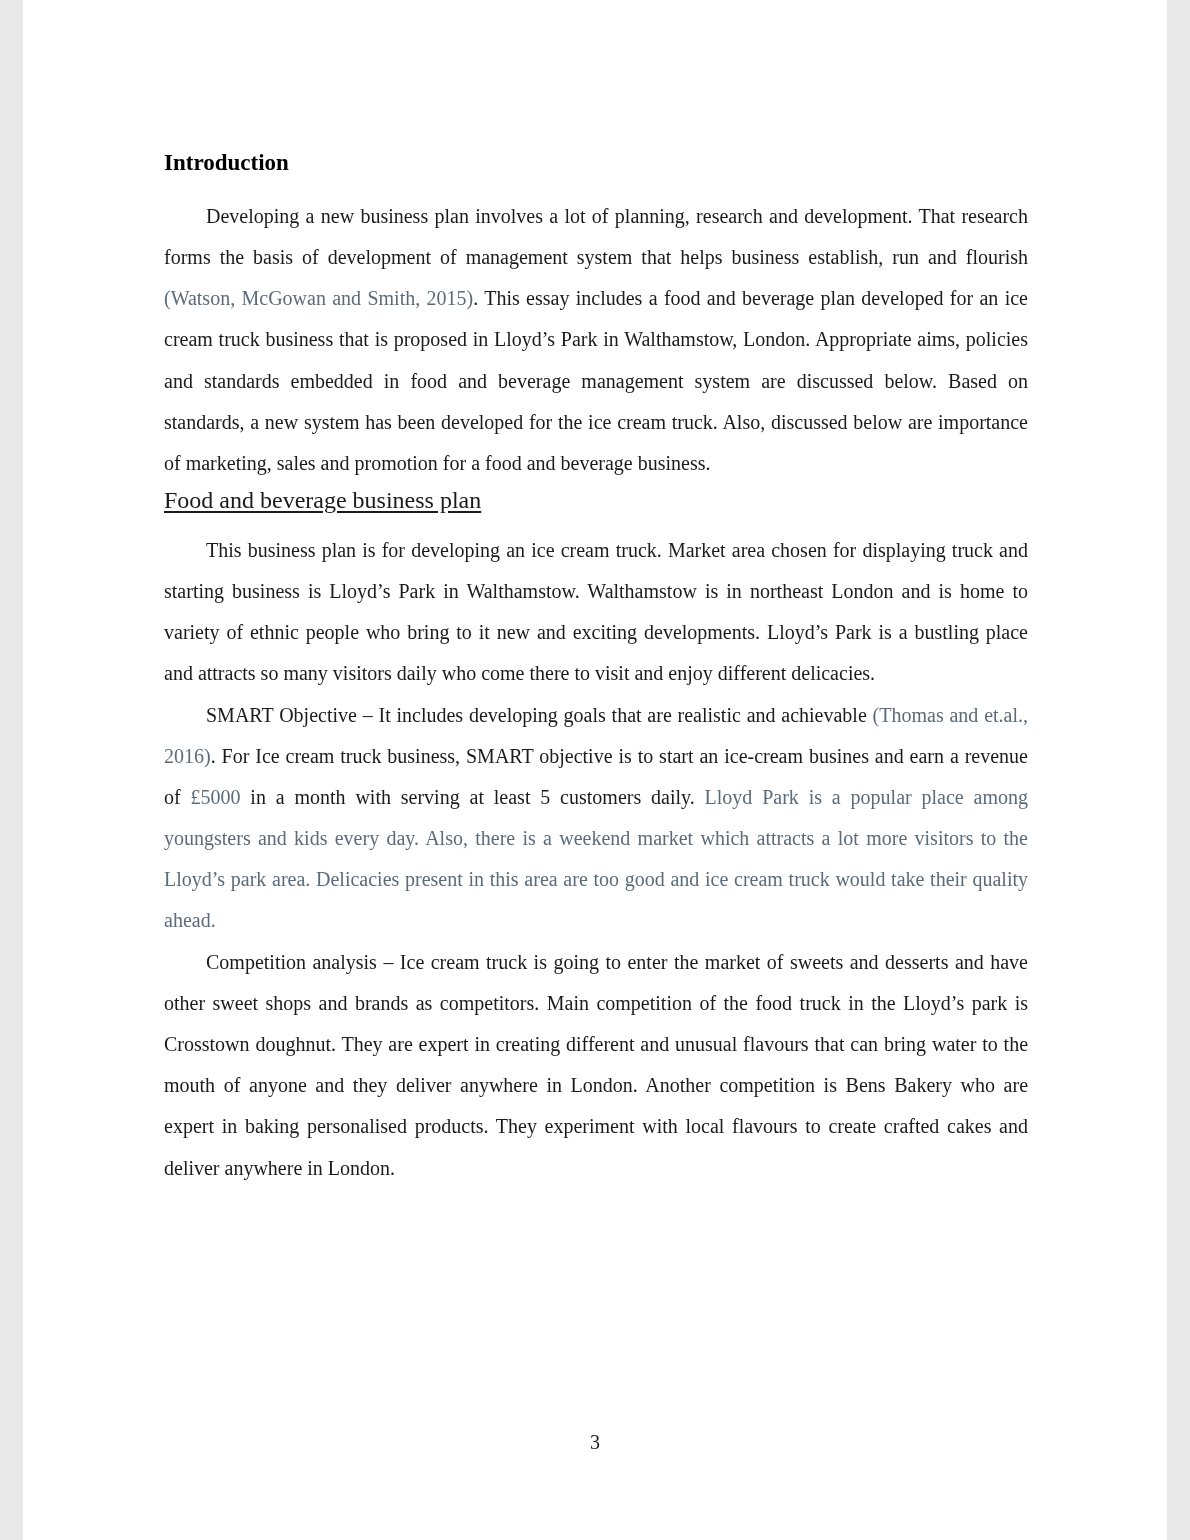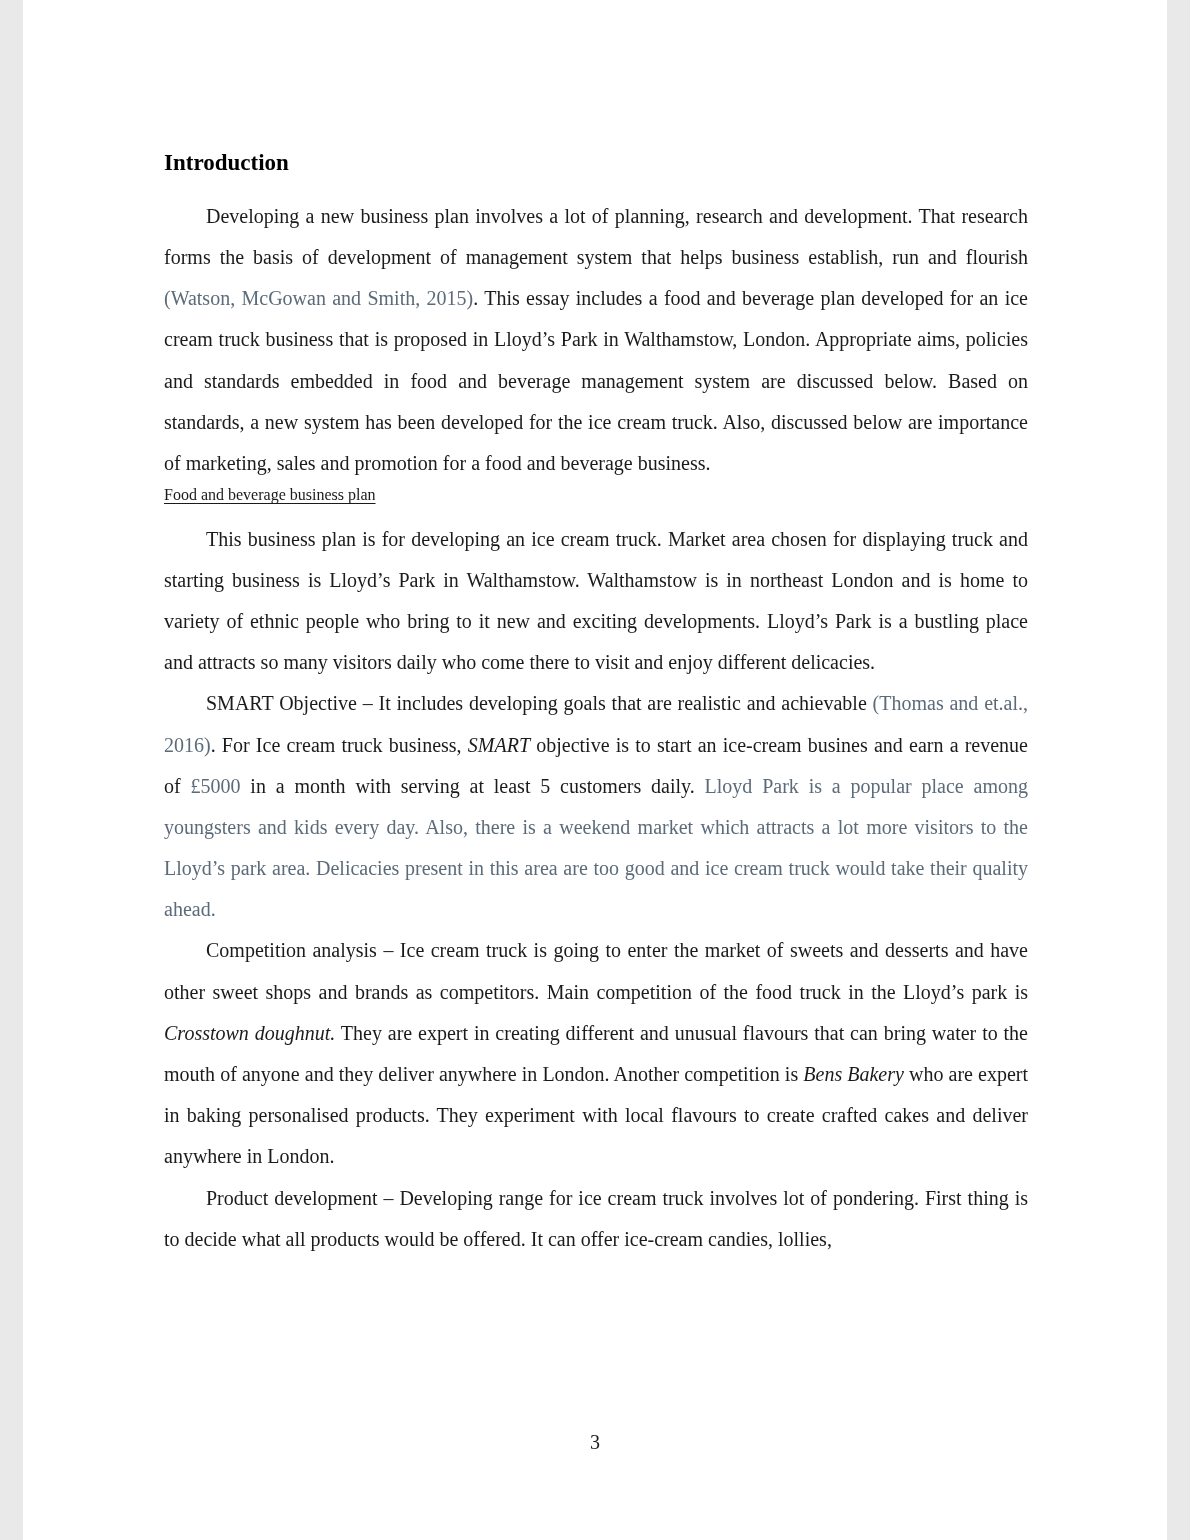--- a/index.html
+++ b/index.html
@@ -25,36 +25,36 @@
     font-weight: bold;
     color: #000000;
     line-height: 1.3;
     margin-bottom: 18px;
   }
   .heading.later {
     margin-top: 30px;
     margin-bottom: 24px;
   }
   .subheading {
-    font-size: 16px;
+    font-size: 24px;
     color: #1b1b1b;
     text-decoration: underline;
     text-underline-offset: 3px;
     line-height: 1.4;
     margin-bottom: 12px;
   }
   p.para {
     font-size: 20px;
     line-height: 2.06;
     text-align: justify;
     text-indent: 42px;
     color: #1b1b1b;
   }
   .b { font-weight: normal; }
-  .i { font-style: italic; }
+  .i { }
   .muted { color: var(--muted, #5c6b7a); }
   .page-number {
     position: absolute;
     left: 0;
     right: 0;
     bottom: 86px;
     text-align: center;
     font-size: 20px;
     color: #1b1b1b;
   }
@@ -63,16 +63,15 @@
 <body>
 
 <div class="page">
   <div class="content" id="doc">
       <div class="heading"><span>Introduction</span></div>
       <p class="para"><span>Developing a new business plan involves a lot of planning, research and development. That research forms the basis of development of management system that helps business establish, run and flourish </span><span class="muted">(Watson, McGowan and Smith, 2015)</span><span>. This essay includes a food and beverage plan developed for an ice cream truck business that is proposed in Lloyd’s Park in Walthamstow, London. Appropriate aims, policies and standards embedded in food and beverage management system are discussed below. Based on standards, a new system has been developed for the ice cream truck. Also, discussed below are importance of marketing, sales and promotion for a food and beverage business.</span></p>
       <div class="subheading"><span>Food and beverage business plan</span></div>
       <p class="para"><span>This business plan is for developing an ice cream truck. Market area chosen for displaying truck and starting business is Lloyd’s Park in Walthamstow. Walthamstow is in northeast London and is home to variety of ethnic people who bring to it new and exciting developments. Lloyd’s Park is a bustling place and attracts so many visitors daily who come there to visit and enjoy different delicacies.</span></p>
       <p class="para"><span class="b">SMART Objective</span><span> – It includes developing goals that are realistic and achievable </span><span class="muted">(Thomas and et.al., 2016)</span><span>. For Ice cream truck business, </span><span class="i">SMART</span><span> objective is to start an ice-cream busines and earn a revenue of </span><span class="muted">£5000</span><span> in a month with serving at least 5 customers daily. </span><span class="muted">Lloyd Park is a popular place among youngsters and kids every day. Also, there is a weekend market which attracts a lot more visitors to the Lloyd’s park area. Delicacies present in this area are too good and ice cream truck would take their quality ahead.</span></p>
       <p class="para"><span class="b">Competition analysis</span><span> – Ice cream truck is going to enter the market of sweets and desserts and have other sweet shops and brands as competitors. Main competition of the food truck in the Lloyd’s park is </span><span class="i">Crosstown doughnut.</span><span> They are expert in creating different and unusual flavours that can bring water to the mouth of anyone and they deliver anywhere in London. Another competition is </span><span class="i">Bens Bakery</span><span> who are expert in baking personalised products. They experiment with local flavours to create crafted cakes and deliver anywhere in London.</span></p>
-      <p class="para"><span class="b">Product development</span><span> – Developing range for ice cream truck involves lot of pondering. First thing is to decide what all products would be offered. It can offer ice-cream candies, lollies,</span></p>
     </div>
   <div class="page-number">3</div>
 </div>
 
 </body></html>

